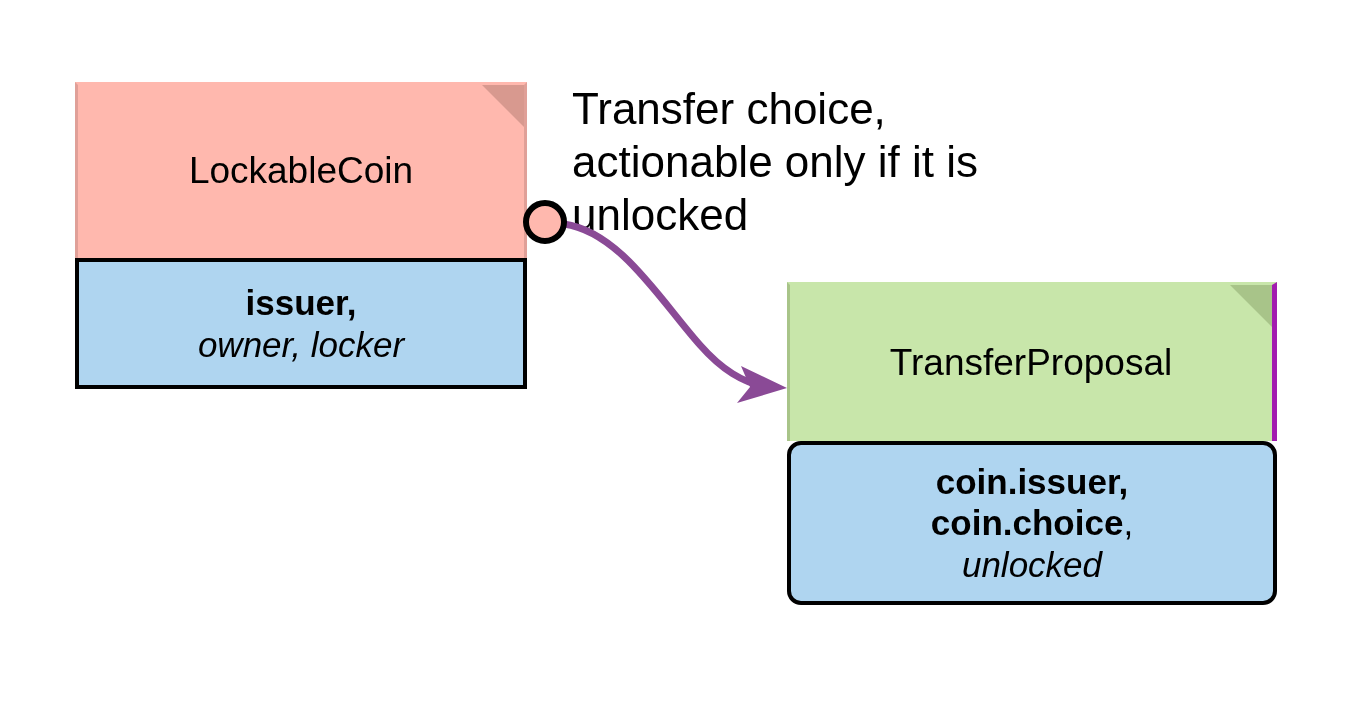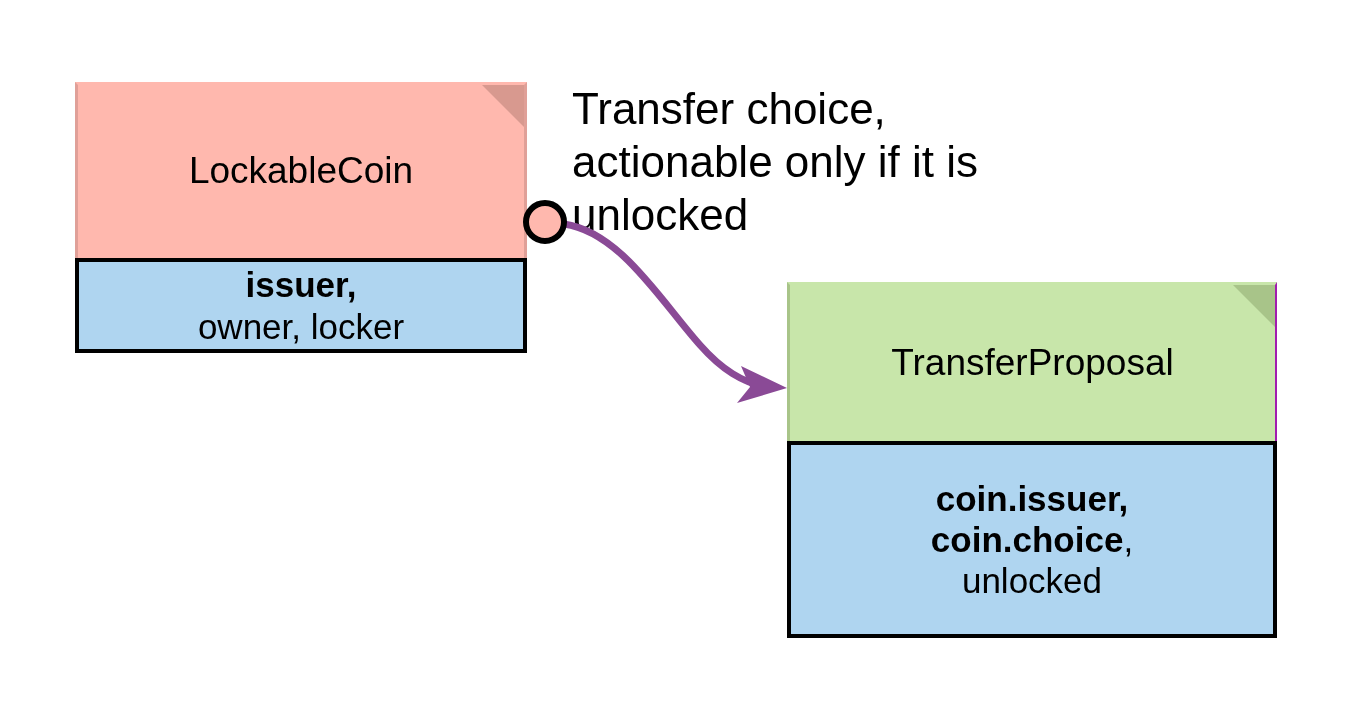--- a/index.html
+++ b/index.html
@@ -70,63 +70,64 @@
     justify-content: center;
     text-align: center;
     color: #000000;
   }
   .attr-line {
     font-size: 35px;
     line-height: 1.18;
     white-space: nowrap;
   }
   .attr-line.bold { font-weight: bold; }
-  .attr-line.italic { }
+  .attr-line.italic { font-style: italic; }
   .comma-regular { font-weight: normal; }
 
   
   #node-lockable-coin {
     left: 75px;
     top: 82px;
     width: 452px;
   }
   #node-lockable-coin .node-header {
     height: 176px;
     background: #ffb8ae;
     border-left: 3px solid #e0a098;
     border-right: 3px solid #e0a098;
     border-top: 3px solid #ffb8ae;
   }
   #node-lockable-coin .fold {
     border-top: 42px solid #d8998f;
     border-left: 42px solid transparent;
   }
   #node-lockable-coin .node-body {
-    height: 95px;
+    height: 131px;
   }
 
   
   #node-transfer-proposal {
     left: 787px;
     top: 282px;
     width: 490px;
   }
   #node-transfer-proposal .node-header {
     height: 159px;
     background: #c8e6aa;
     border-left: 3px solid #a8c489;
-    border-right: 2px solid #a21caf;
+    border-right: 5px solid #a21caf;
     border-top: 3px solid #c8e6aa;
   }
   #node-transfer-proposal .fold {
     border-top: 42px solid #a8c489;
     border-left: 42px solid transparent;
   }
   #node-transfer-proposal .node-body {
-    height: 197px;
+    height: 164px;
+    border-radius: 14px;
   }
 
   
   #edge-annotation {
     position: absolute;
     left: 572px;
     top: 82px;
     width: 470px;
     font-size: 44px;
     line-height: 53px;

